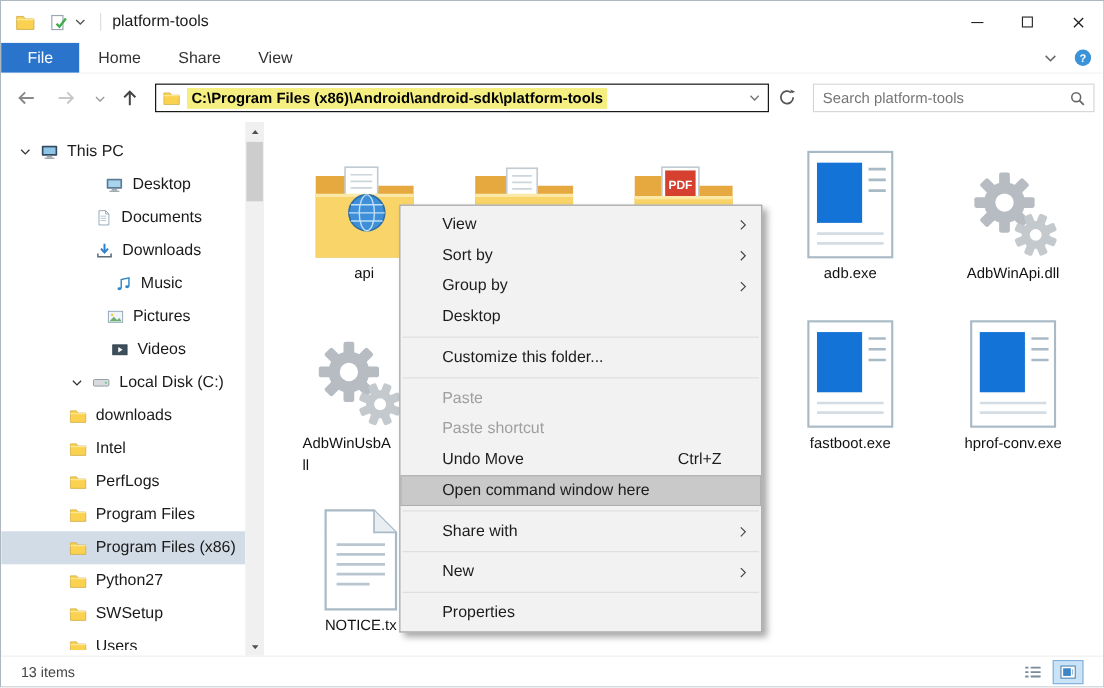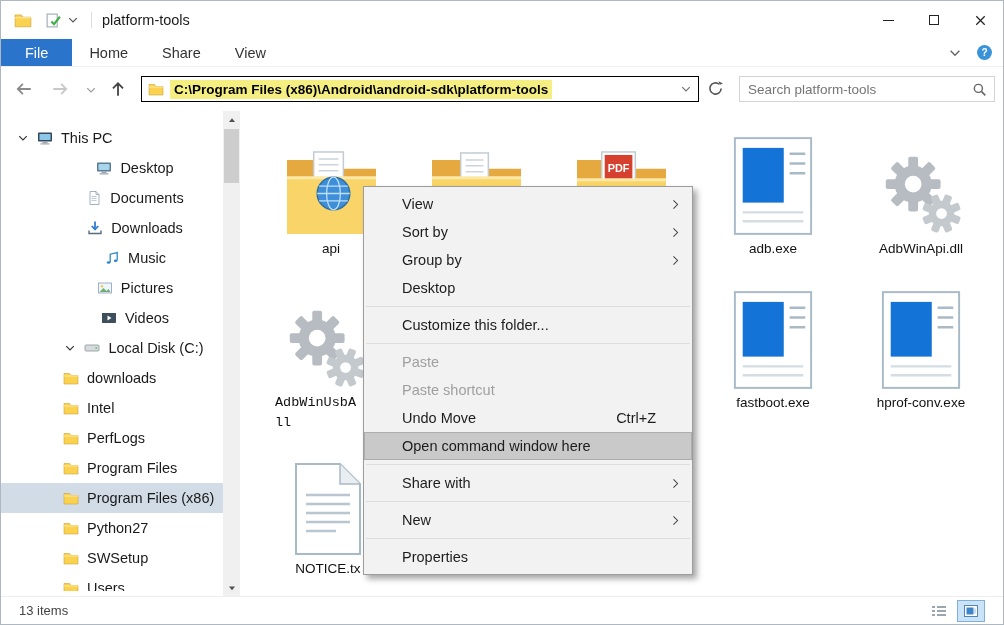--- a/index.html
+++ b/index.html
@@ -56,21 +56,21 @@
   .v-scroll { position:absolute; left:222px; top:110px; width:17px; bottom:28px; background:#f0f0f0; }
   .v-arr { position:absolute; left:0; width:17px; height:17px; display:flex; align-items:center; justify-content:center; color:#505050; }
   .v-arr.up { top:0; } .v-arr.down { bottom:0; }
   .v-thumb { position:absolute; left:1px; top:18px; width:15px; height:54px; background:#cdcdcd; }
 
   
   .content { position:absolute; left:239px; top:110px; right:0; bottom:28px; overflow:hidden; background:#fff; }
   .tile { position:absolute; width:104px; text-align:center; }
   .icon-wrap { height:110px; display:flex; align-items:flex-end; justify-content:center; }
   .tile-label { margin-top:3px; font-size:13.5px; line-height:17px; color:#111; }
-  .tile-label.left { text-align:left; padding-left:2px;font-family:Liberation Mono, monospace; }
+  .tile-label.left { text-align:left; padding-left:2px; }
 
   
   .context-menu { position:absolute; left:123px; top:75px; width:330px; background:#f2f2f2;
                   border:1px solid #9c9c9c; box-shadow:4px 4px 6px rgba(0,0,0,0.35); padding:3px 0; z-index:10; }
   .menu-item { position:relative; height:28px; display:flex; align-items:center; padding:0 10px 0 38px;
                font-size:14.5px; color:#1c1c1c; }
   .menu-item.disabled { color:#9f9f9f; }
   .menu-item.highlight { background:#c9c9c9; box-shadow:inset 0 0 0 1px #adadad; }
   .menu-sub { position:absolute; right:10px; top:8px; color:#444; }
   .menu-shortcut { margin-left:auto; padding-right:26px; }

